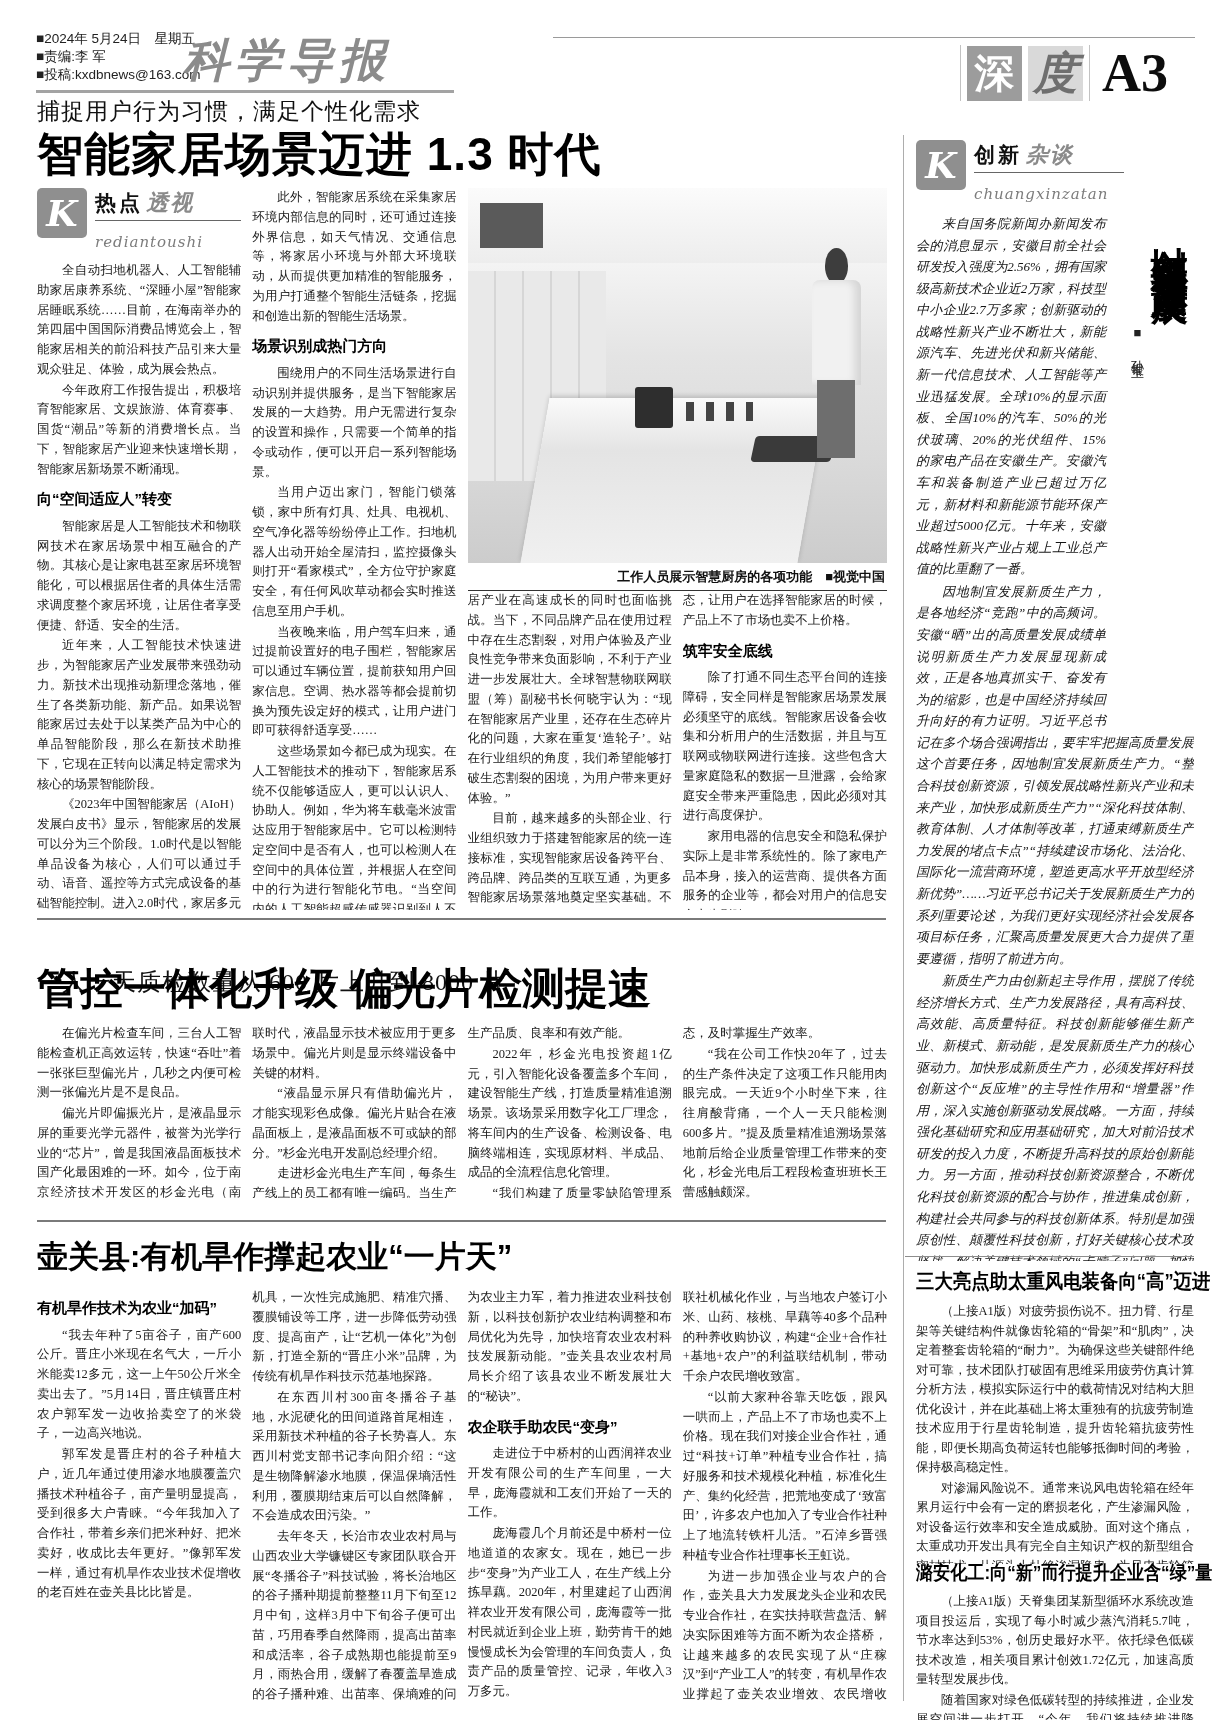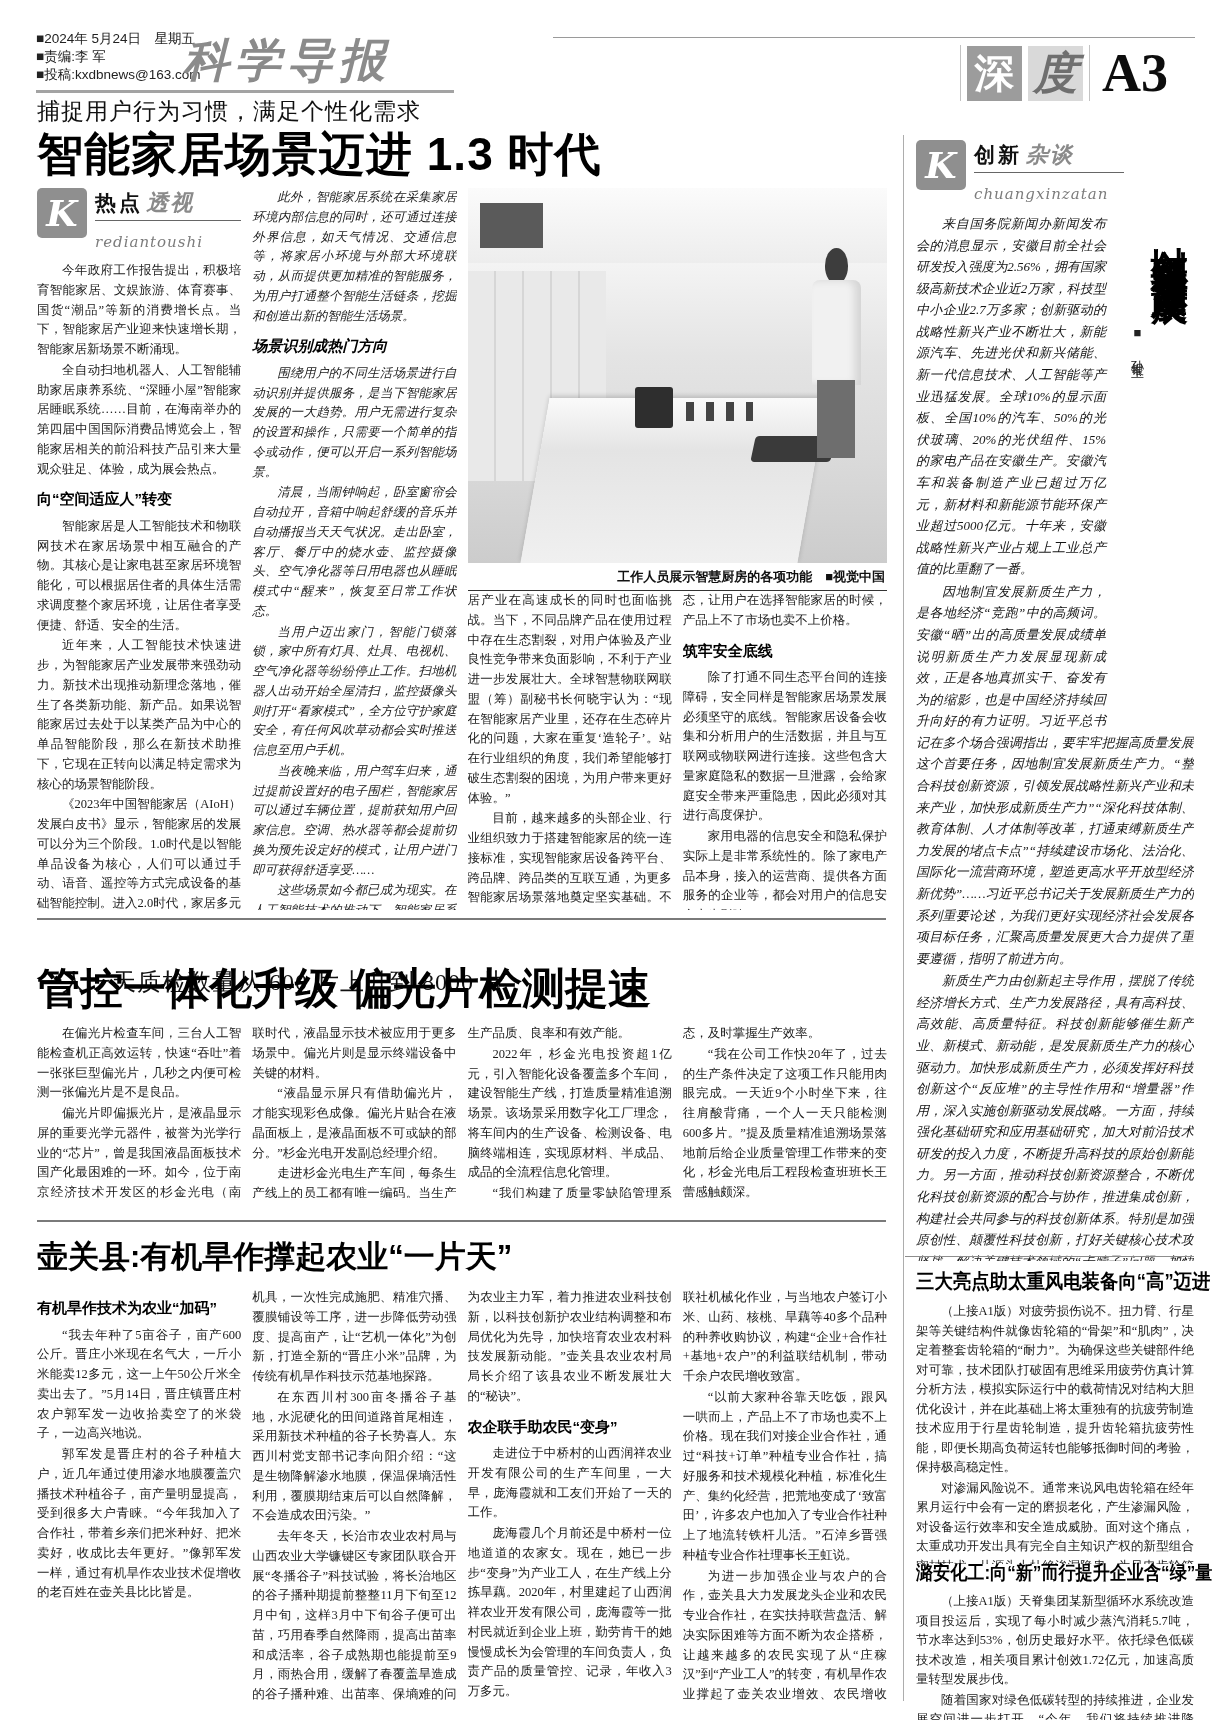--- a/index.html
+++ b/index.html
@@ -33,21 +33,21 @@
   .badge-title{font:bold 21px "Liberation Sans","DejaVu Sans",sans-serif;color:#111;letter-spacing:3px;white-space:nowrap;}
   .badge-accent{font:bold italic 22px "DejaVu Serif",serif;color:#8a8a8a;letter-spacing:2px;}
   .badge-line{height:1px;background:#666;margin:2px 0 1px 0;width:150px;}
   .badge-pinyin{font:italic 15px "DejaVu Serif",serif;color:#7c7c7c;letter-spacing:1px;margin-top:12px;}
   
   .kicker1{left:37px;top:96px;font-size:23px;color:#101010;letter-spacing:1px;}
   .headline1{left:37px;top:124px;width:860px;font:bold 46px "Liberation Sans","DejaVu Sans",sans-serif;
              color:#000;letter-spacing:1px;}
   .main-body{left:37px;top:188px;width:850px;height:722px;grid-template-columns:repeat(4,1fr);
              grid-template-rows:375px 28px 1fr;}
-  .mcol1{grid-area:1/1/4/2;} .mcol2{grid-area:1/2/4/3;font-style:italic;}
+  .mcol1{grid-area:1/1/4/2;} .mcol2{grid-area:1/2/4/3;}
   .mphoto{grid-area:1/3/2/5;} .mcaption{grid-area:2/3/3/5;}
   .mcol3{grid-area:3/3/4/4;} .mcol4{grid-area:3/4/4/5;}
   .mcaption{font:bold 13px "Liberation Sans","DejaVu Sans",sans-serif;text-align:right;
             border-bottom:1px solid #333;padding:5px 2px 0 0;color:#111;}
   
   .photo{position:relative;width:100%;height:100%;overflow:hidden;
          background:linear-gradient(180deg,#ededed 0%,#f6f6f6 16%,#e4e4e4 45%,#dadada 72%,#cccccc 100%);}
   .ph-light{position:absolute;top:0;left:0;right:0;height:20%;background:linear-gradient(180deg,#fbfbfb,#ededed);}
   .ph-hood{position:absolute;left:3%;top:4%;width:15%;height:12%;background:#5a5a5a;}
   .ph-cabinet{position:absolute;left:0;top:22%;width:33%;height:56%;
@@ -120,33 +120,32 @@
       <div class="badge">
         <div class="badge-k">K</div>
         <div class="badge-right">
           <span class="badge-title">热点</span>
           <span class="badge-accent">透视</span>
           <div class="badge-line"></div>
           <div class="badge-pinyin">rediantoushi</div>
         </div>
       </div>
       <div>
+          <div class="p">全自动扫地机器人、人工智能辅助家居康养系统、“深睡小屋”智能家居睡眠系统……目前，在海南举办的第四届中国国际消费品博览会上，智能家居相关的前沿科技产品引来大量观众驻足、体验，成为展会热点。</div>
           <div class="p">今年政府工作报告提出，积极培育智能家居、文娱旅游、体育赛事、国货“潮品”等新的消费增长点。当下，智能家居产业迎来快速增长期，智能家居新场景不断涌现。</div>
-          <div class="p">全自动扫地机器人、人工智能辅助家居康养系统、“深睡小屋”智能家居睡眠系统……目前，在海南举办的第四届中国国际消费品博览会上，智能家居相关的前沿科技产品引来大量观众驻足、体验，成为展会热点。</div>
           <div class="sub">向“空间适应人”转变</div>
           <div class="p">智能家居是人工智能技术和物联网技术在家居场景中相互融合的产物。其核心是让家电甚至家居环境智能化，可以根据居住者的具体生活需求调度整个家居环境，让居住者享受便捷、舒适、安全的生活。</div>
           <div class="p">近年来，人工智能技术快速进步，为智能家居产业发展带来强劲动力。新技术出现推动新理念落地，催生了各类新功能、新产品。如果说智能家居过去处于以某类产品为中心的单品智能阶段，那么在新技术助推下，它现在正转向以满足特定需求为核心的场景智能阶段。</div>
           <div class="p">《2023年中国智能家居（AIoH）发展白皮书》显示，智能家居的发展可以分为三个阶段。1.0时代是以智能单品设备为核心，人们可以通过手动、语音、遥控等方式完成设备的基础智能控制。进入2.0时代，家居多元化场景成为核心，借助网络通信与物联网技术，满足家庭多样需求，促进场景整体联动。到了3.0时代，用户个性化需求成为智能家居场景核心。智能家居将借助机器视觉、深度学习、语义识别等技术，优化视觉、感知、导航、决策等功能的人工智能算法，加强智能家居的自主决策能力，真正打造理解人类需求的智能家居环境。</div>
         </div>
     </div>
     <div class="col mcol2">
         <div class="p">此外，智能家居系统在采集家居环境内部信息的同时，还可通过连接外界信息，如天气情况、交通信息等，将家居小环境与外部大环境联动，从而提供更加精准的智能服务，为用户打通整个智能生活链条，挖掘和创造出新的智能生活场景。</div>
         <div class="sub">场景识别成热门方向</div>
         <div class="p">围绕用户的不同生活场景进行自动识别并提供服务，是当下智能家居发展的一大趋势。用户无需进行复杂的设置和操作，只需要一个简单的指令或动作，便可以开启一系列智能场景。</div>
-        <div class="p">清晨，当闹钟响起，卧室窗帘会自动拉开，音箱中响起舒缓的音乐并自动播报当天天气状况。走出卧室，客厅、餐厅中的烧水壶、监控摄像头、空气净化器等日用电器也从睡眠模式中“醒来”，恢复至日常工作状态。</div>
         <div class="p">当用户迈出家门，智能门锁落锁，家中所有灯具、灶具、电视机、空气净化器等纷纷停止工作。扫地机器人出动开始全屋清扫，监控摄像头则打开“看家模式”，全方位守护家庭安全，有任何风吹草动都会实时推送信息至用户手机。</div>
         <div class="p">当夜晚来临，用户驾车归来，通过提前设置好的电子围栏，智能家居可以通过车辆位置，提前获知用户回家信息。空调、热水器等都会提前切换为预先设定好的模式，让用户进门即可获得舒适享受……</div>
         <div class="p">这些场景如今都已成为现实。在人工智能技术的推动下，智能家居系统不仅能够适应人，更可以认识人、协助人。例如，华为将车载毫米波雷达应用于智能家居中。它可以检测特定空间中是否有人，也可以检测人在空间中的具体位置，并根据人在空间中的行为进行智能化节电。“当空间内的人工智能超感传感器识别到人不在空间时，会自动关闭典型的三大耗电系统，包括照明、冷暖和影音，这种技术被广泛应用于酒店、会议室、办公室等场所，会产生巨大的经济效益和社会效益。”华为终端BG首席战略官邵洋说。</div>
       </div>
     <div class="mphoto">
       <div class="photo">
         <div class="ph-light"></div>
         <div class="ph-hood"></div>
         <div class="ph-cabinet"></div>
         <div class="ph-island"></div>

